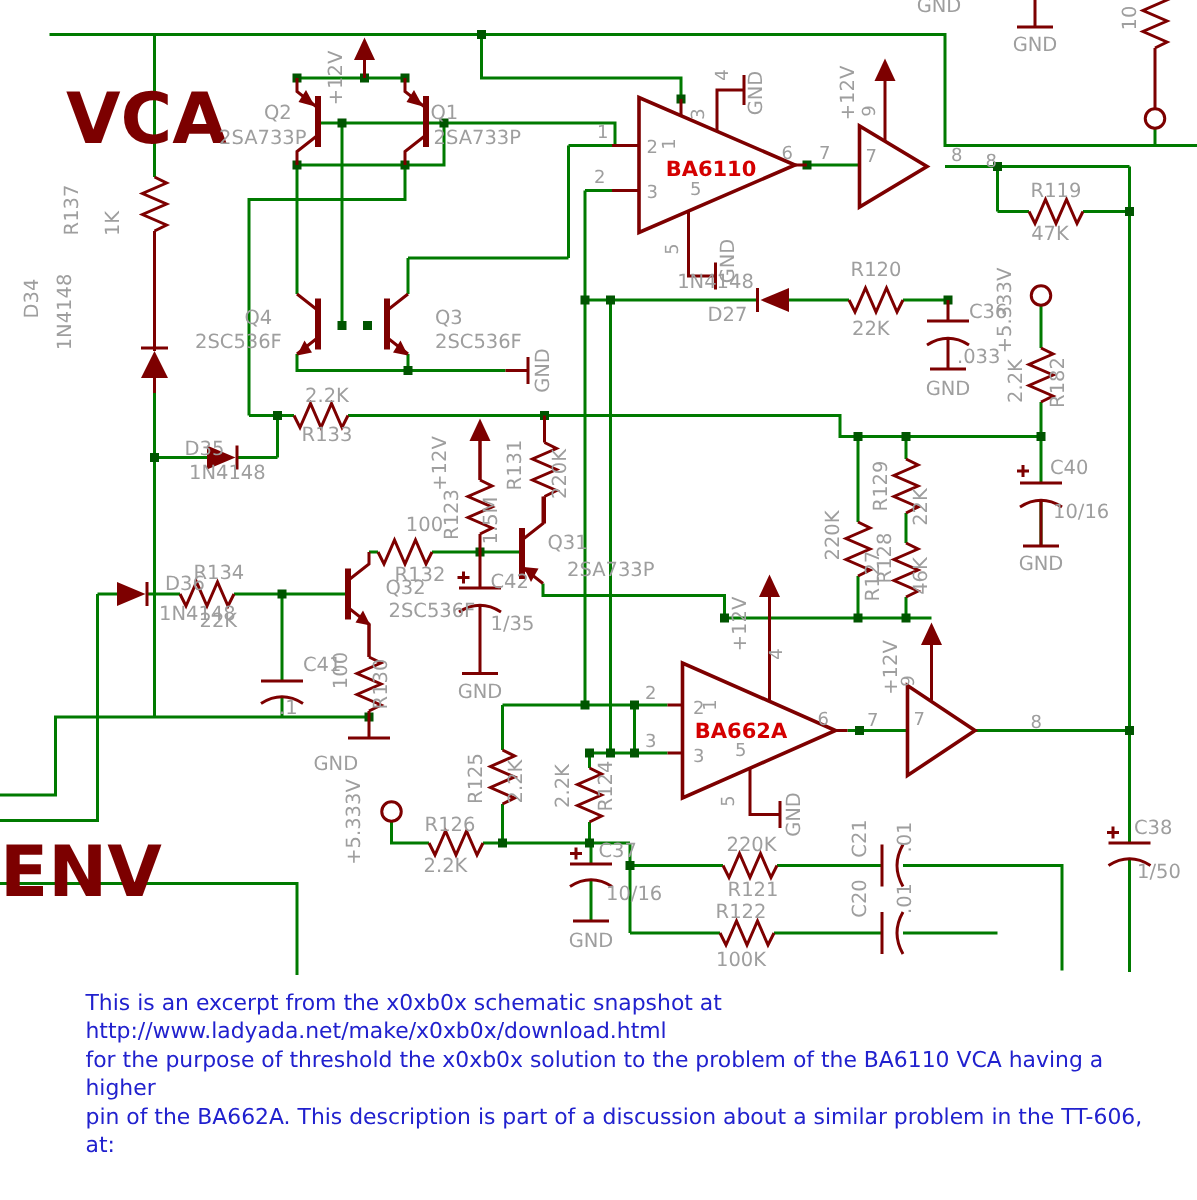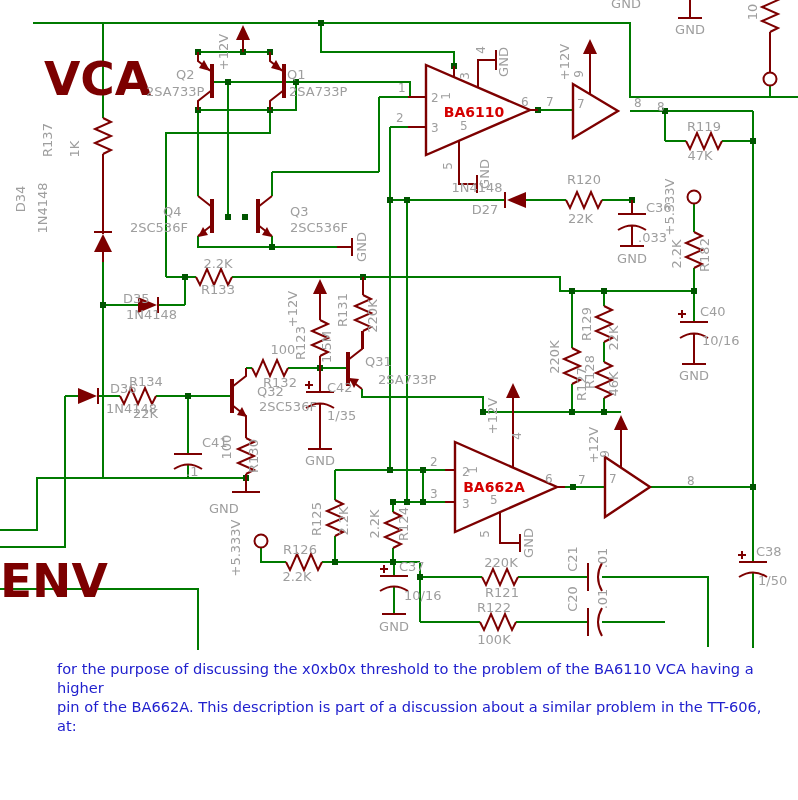--- a/index.html
+++ b/index.html
@@ -381,17 +381,18 @@
     <text class="lbl" x="756" y="556">C38</text>
     <text class="lbl" x="758" y="585">1/50</text>
 
     <text class="lbl mid" x="626" y="8">GND</text>
     <text class="lbl mid" x="690" y="34">GND</text>
     <text class="lbl mid" transform="rotate(-90 757 12)" x="757" y="12">10</text>
   </g>
 </svg>
 
 <div id="footer">
-  <div>for the purpose of discussing the x0xb0x threshold to the problem of the BA6110 VCA having a higher</div>
+  <div>This is an excerpt from the x0xb0x schematic snapshot at http://www.ladyada.net/make/x0xb0x/download.html</div>
+  <div>for the purpose of threshold the x0xb0x solution to the problem of the BA6110 VCA having a higher</div>
   <div>pin of the  BA662A.   This description is part of a discussion about a similar problem in the TT-606, at:</div>
 
 </div>
 </div>
 
 </body></html>

